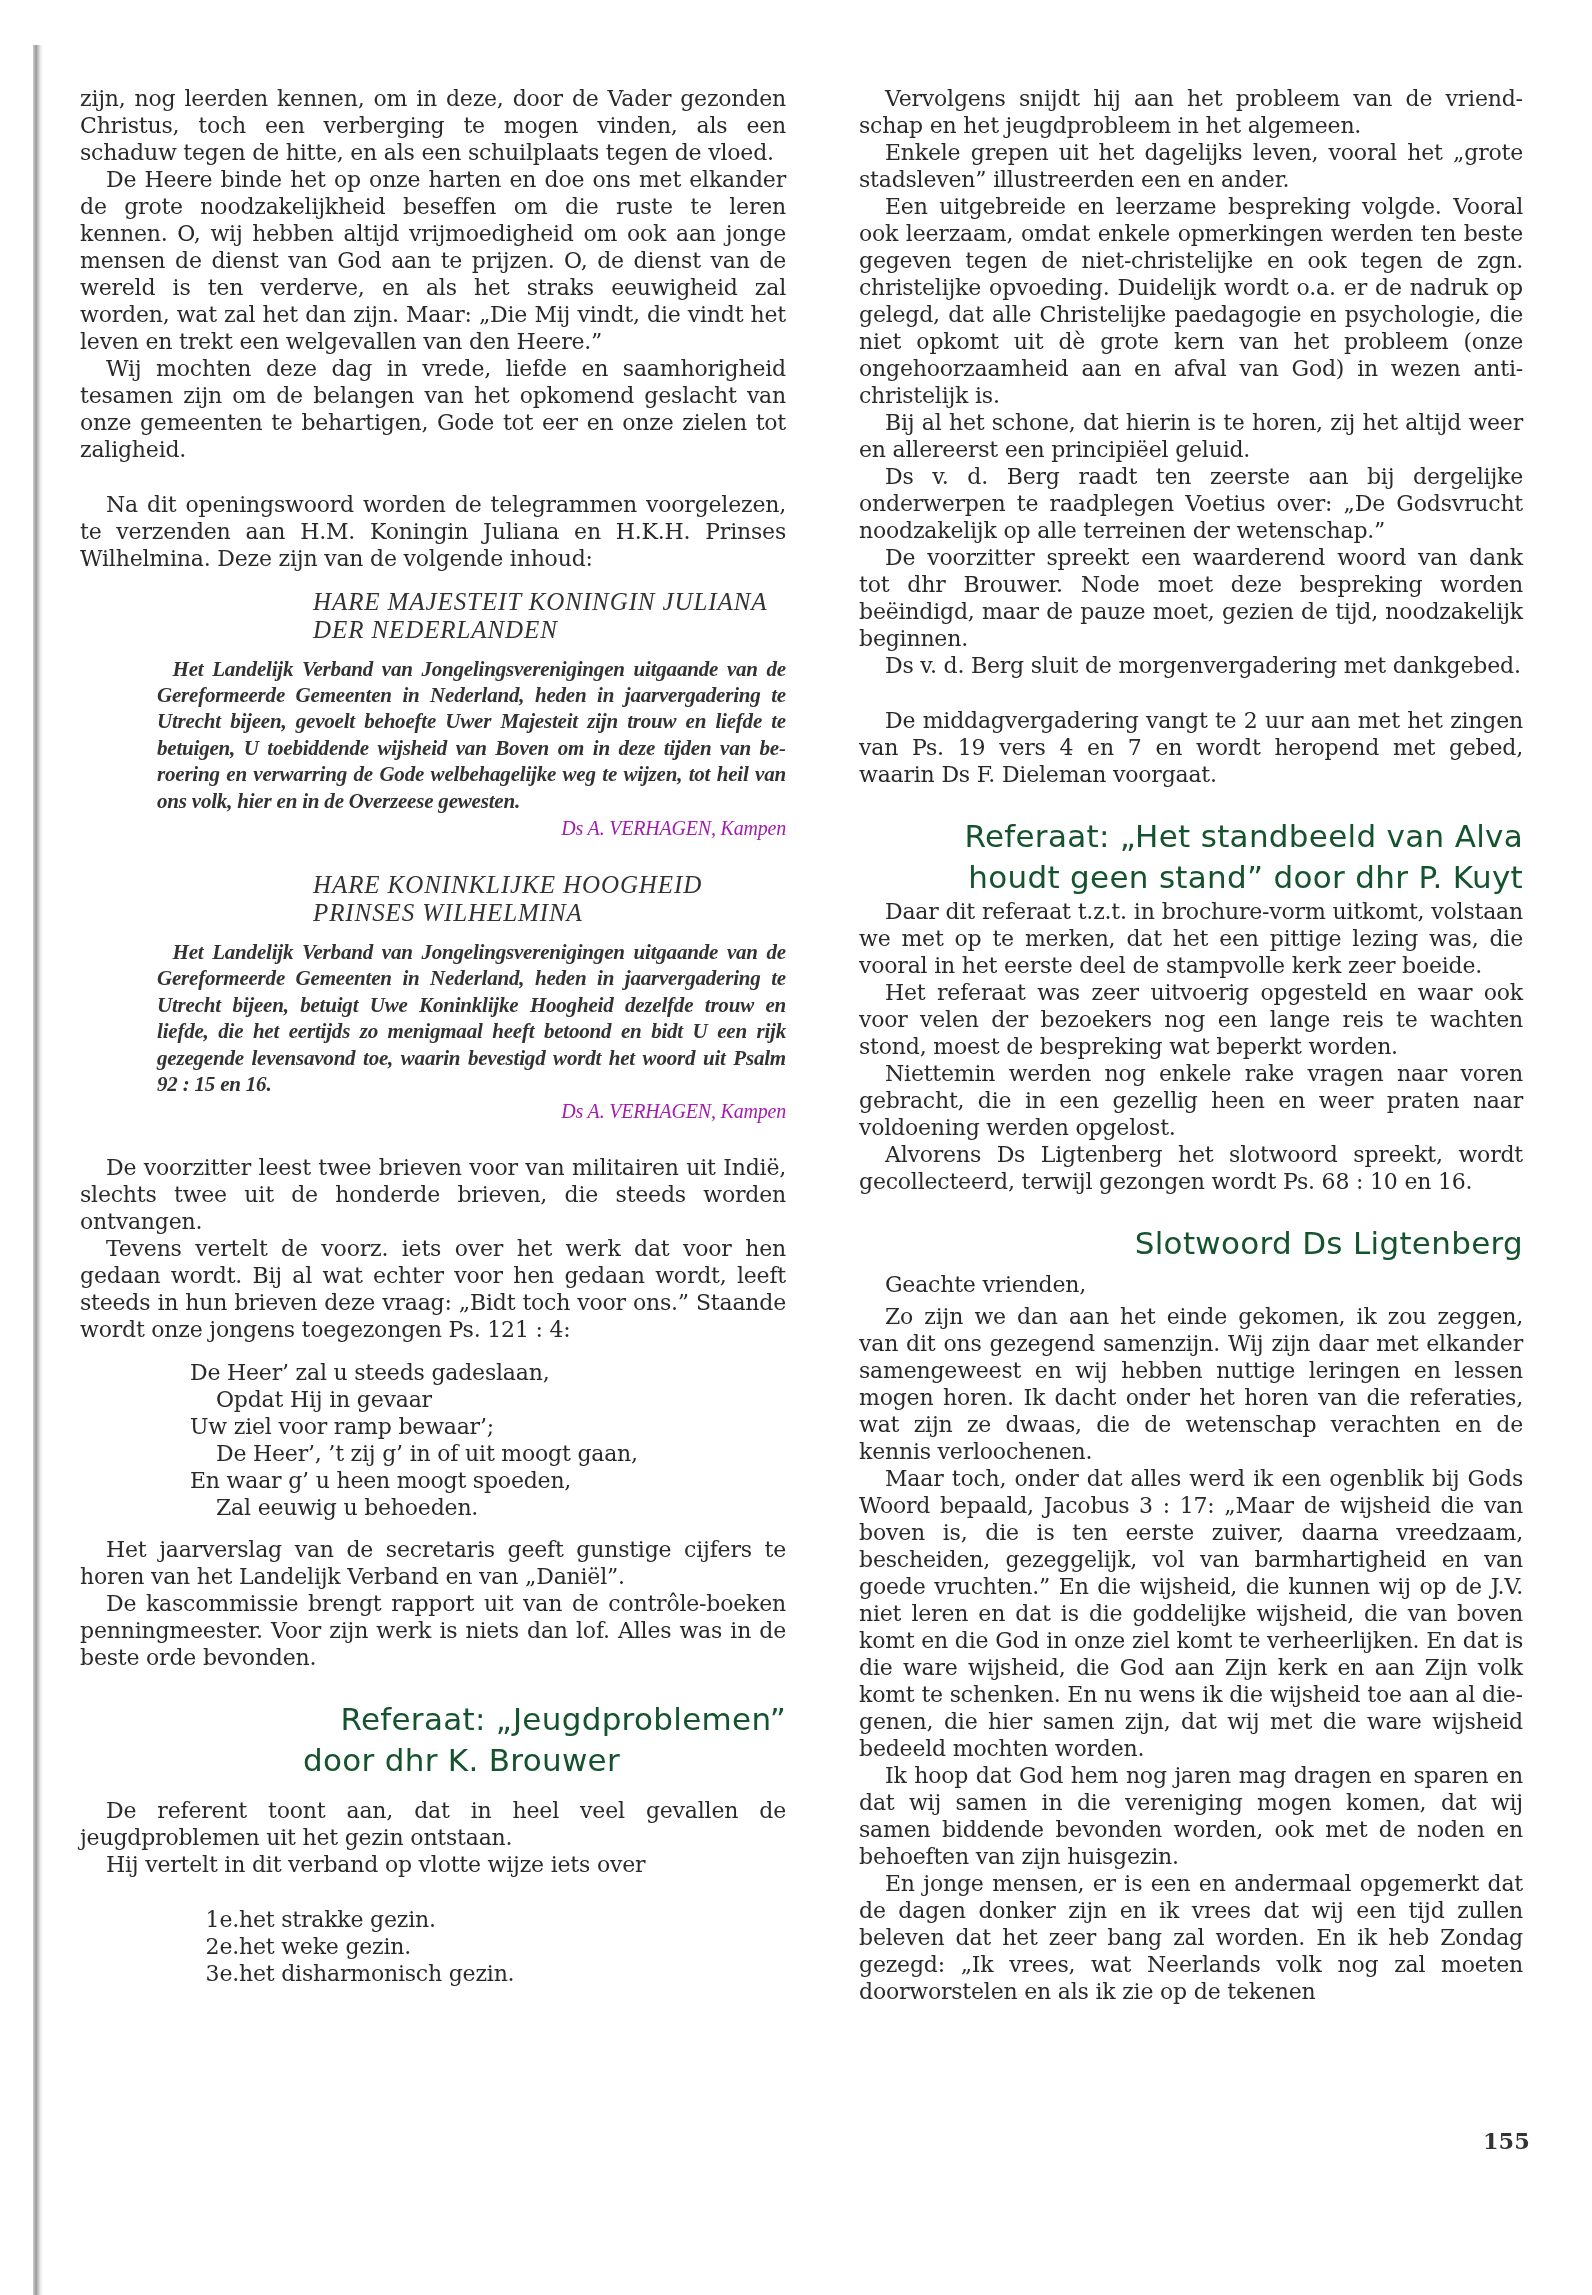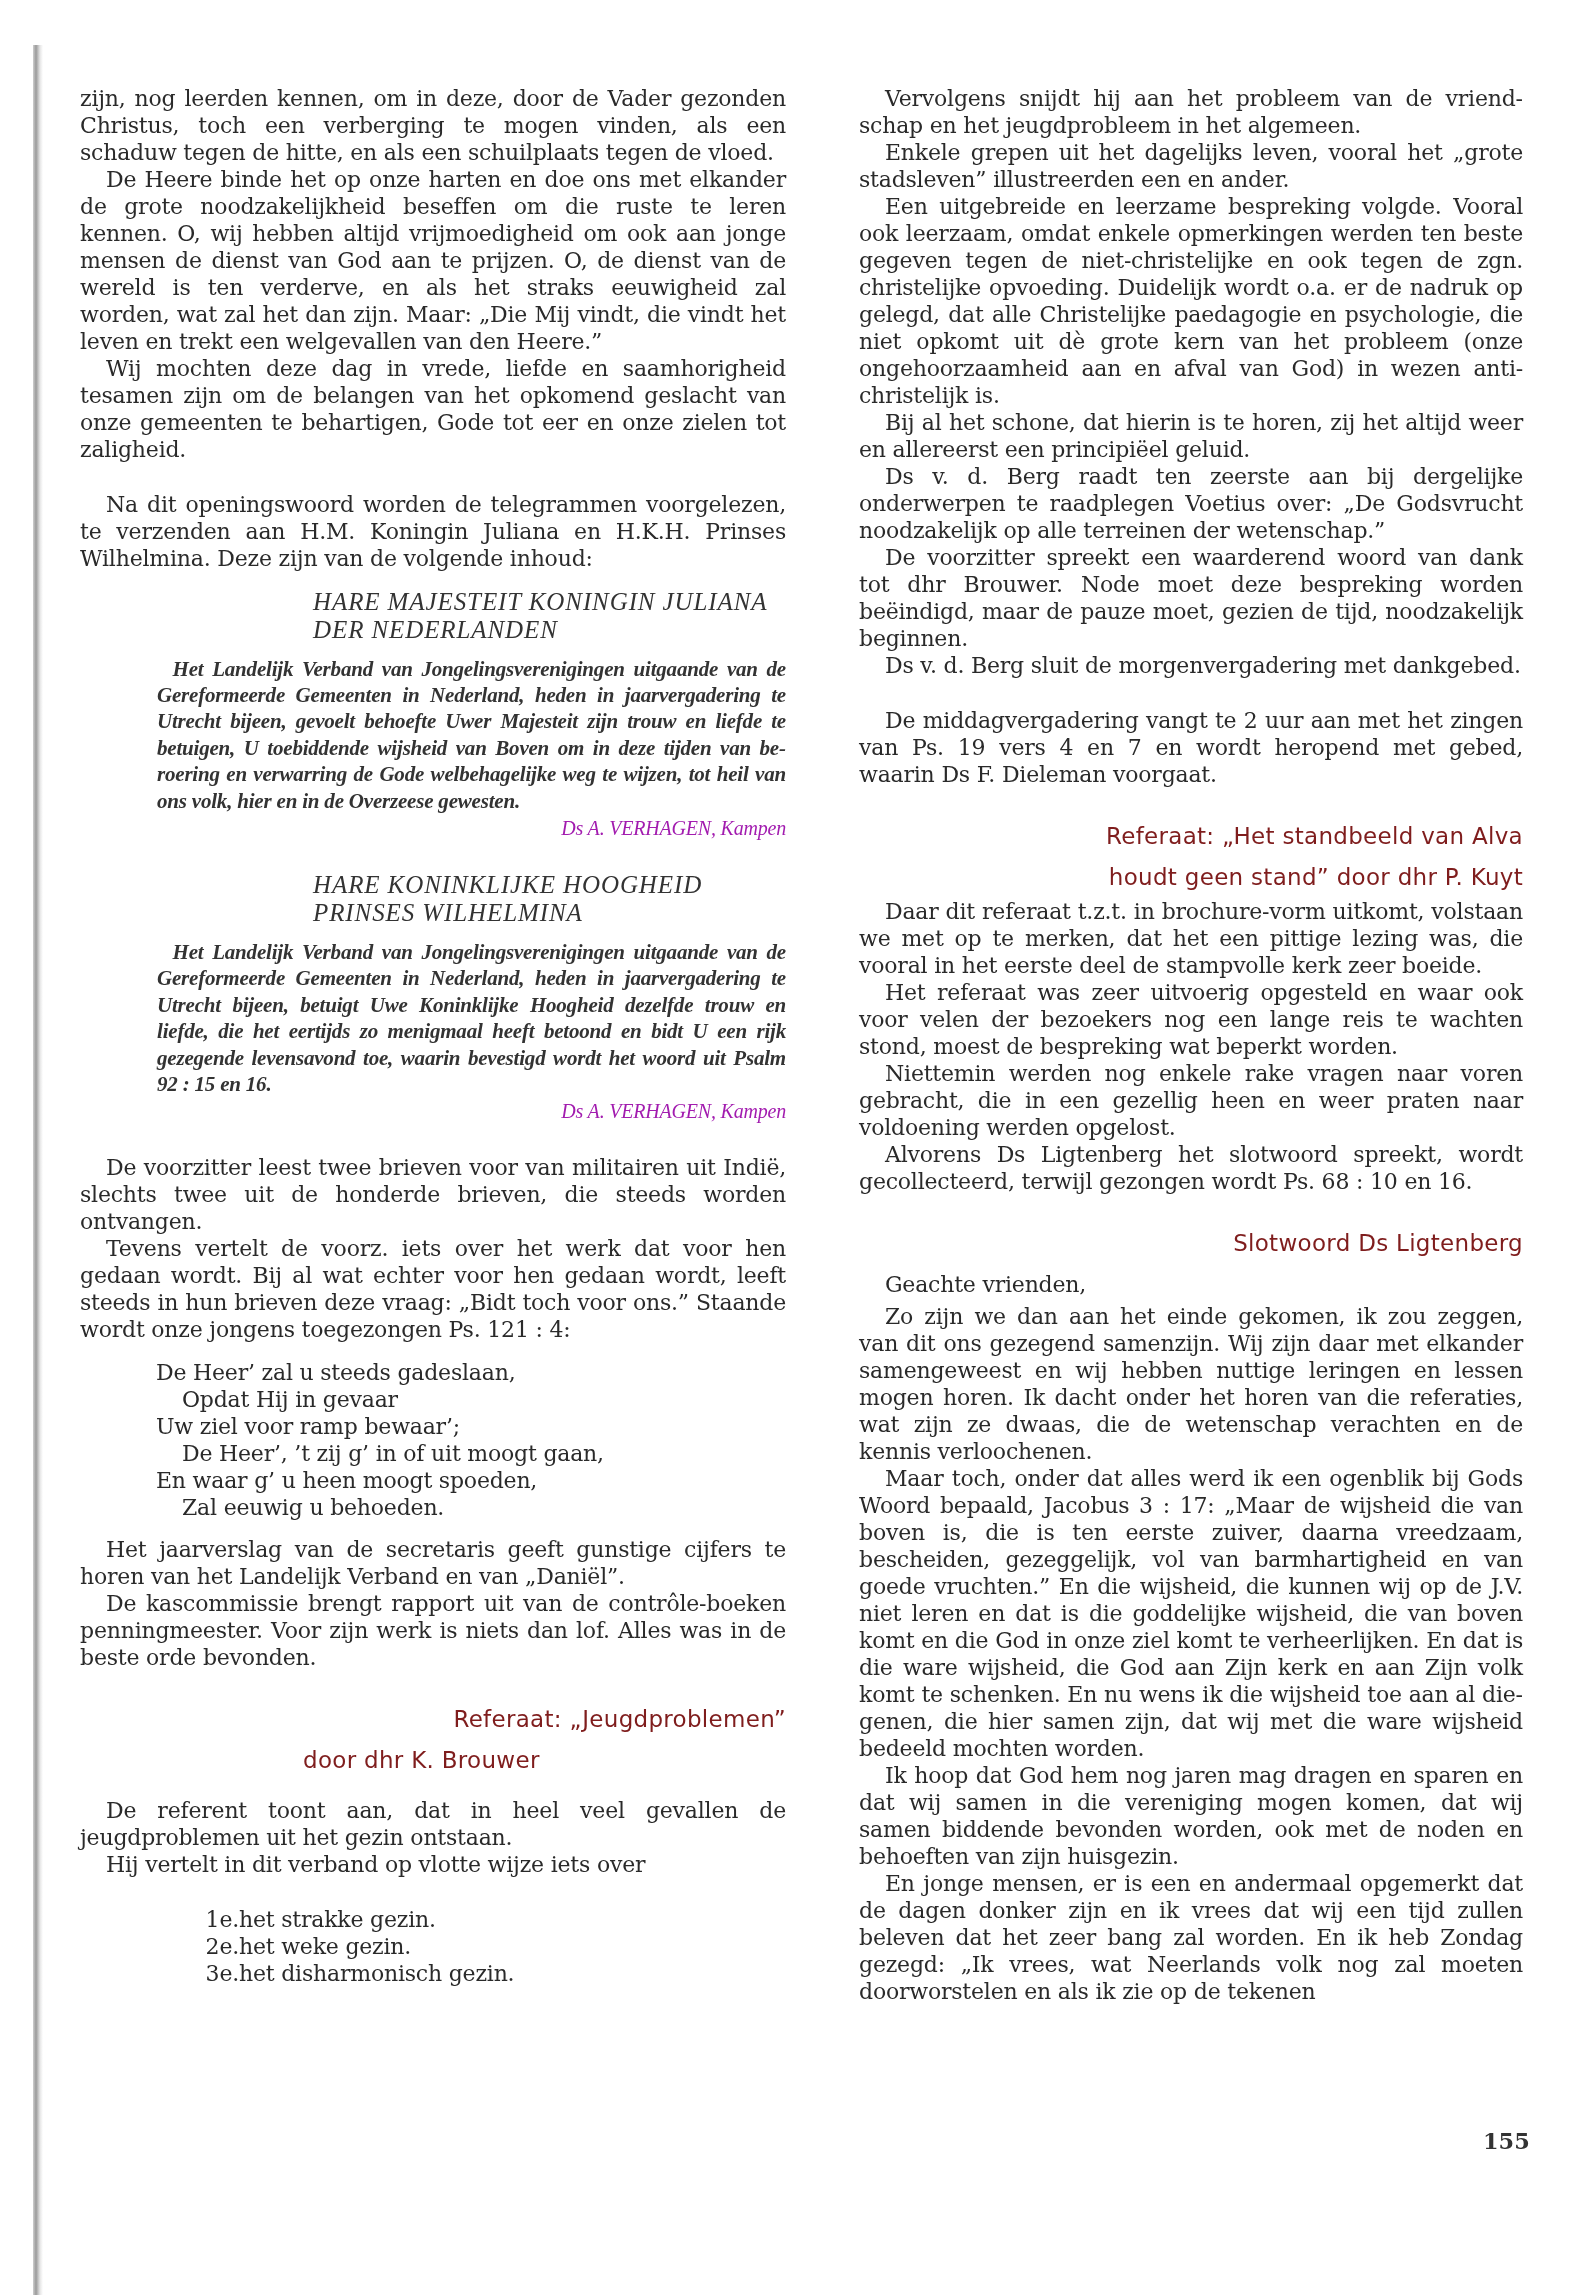--- a/index.html
+++ b/index.html
@@ -28,26 +28,26 @@
   }
   .tele-body {
     margin-left: 77px; font-family: "Liberation Serif", serif; font-style: italic; font-weight: bold;
     font-size: 21px; line-height: 26.4px; color: #333; text-align: justify; text-indent: 15.5px;
     margin-top: 12px;
   }
   .tele-sign {
     text-align: right; font-family: "Liberation Serif", serif; font-style: italic;
     font-size: 20px; line-height: 29px; color: #a21caf; text-indent: 0;
   }
-  .poem { margin-left: 76px; text-align: left; }
+  .poem { margin-left: 110px; text-align: left; }
   .poem div { white-space: pre; }
   .poem .ind { padding-left: 26px; }
   .section-head {
-    text-align: right; font-family: "DejaVu Sans", sans-serif; font-size: 23px; line-height: 41px;
-    color: #7f1d1d; letter-spacing: 0.3px; text-indent: 0;
+    text-align: right; font-family: "DejaVu Sans", sans-serif; font-size: 31px; line-height: 41px;
+    color: #14532d; letter-spacing: 0.3px; text-indent: 0;
   }
   .list { margin-left: 102px; text-align: right; }
   .list .li { display: flex; }
   .list .num { width: 57px; }
   .page-number {
     position: absolute; left: 1483px; top: 2128px; font-family: "DejaVu Serif", serif;
     font-size: 22.4px; font-weight: bold; color: #333;
   }
 </style>
 </head>

